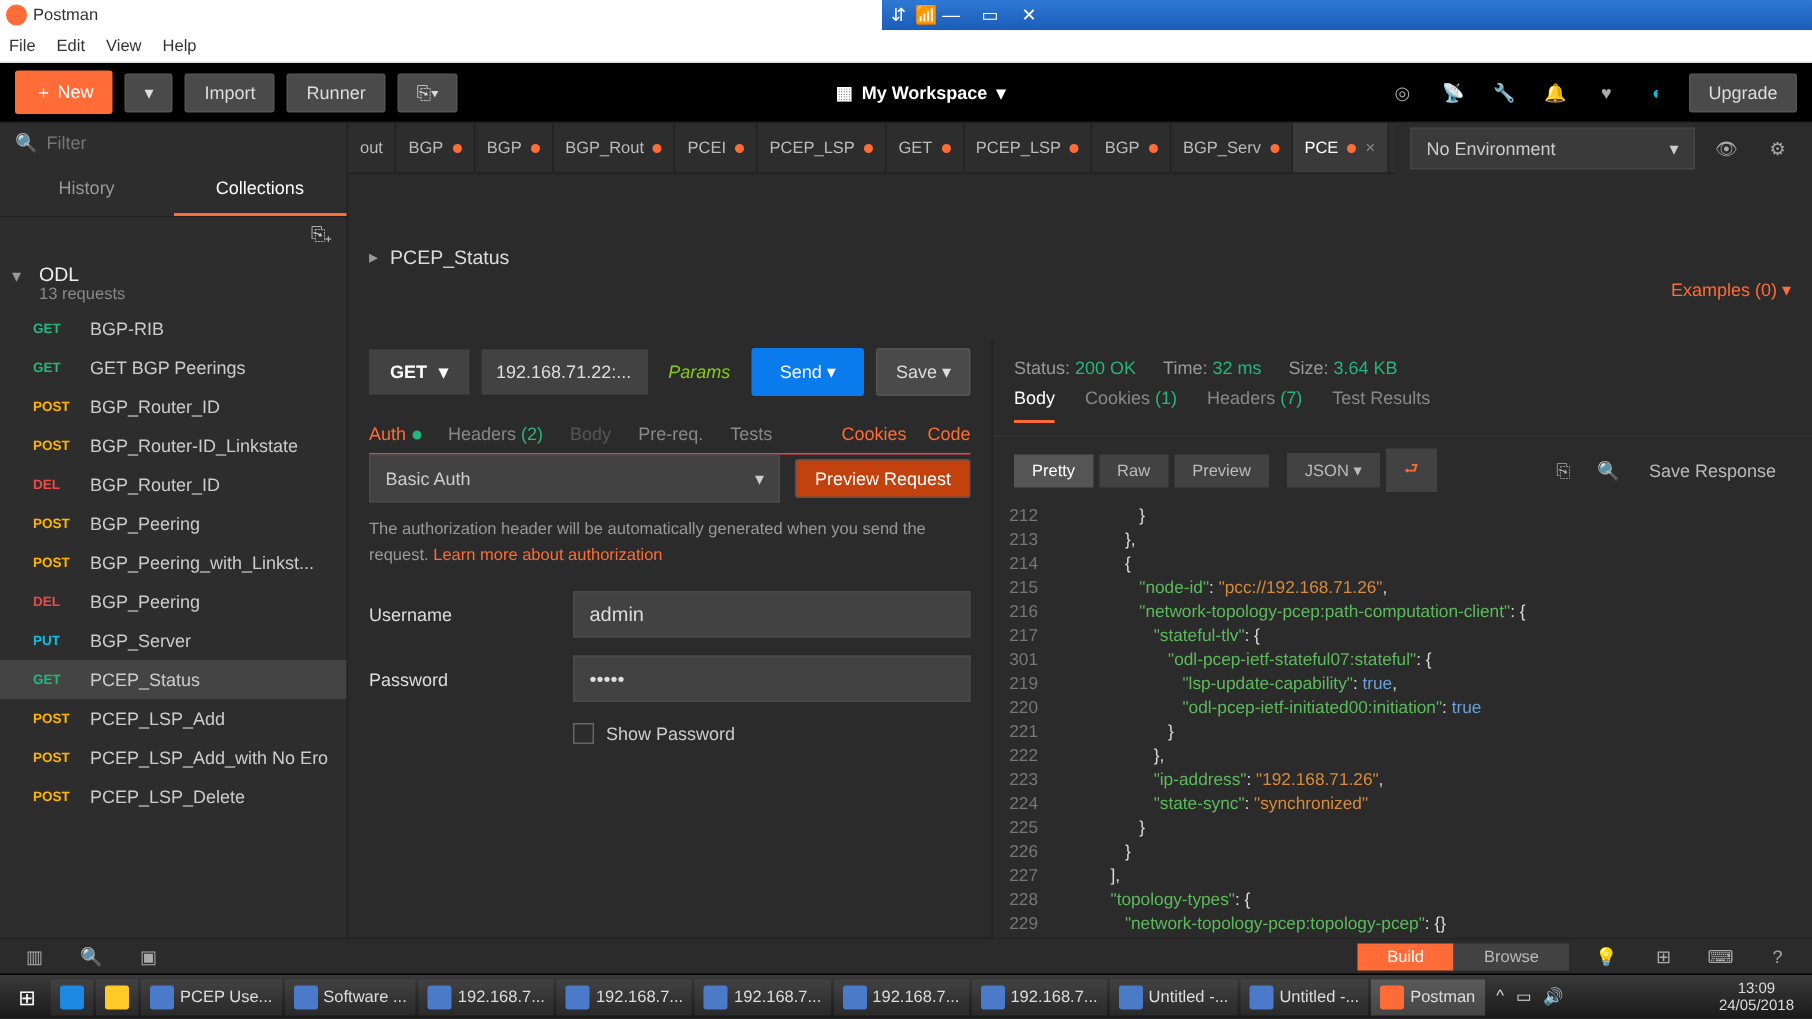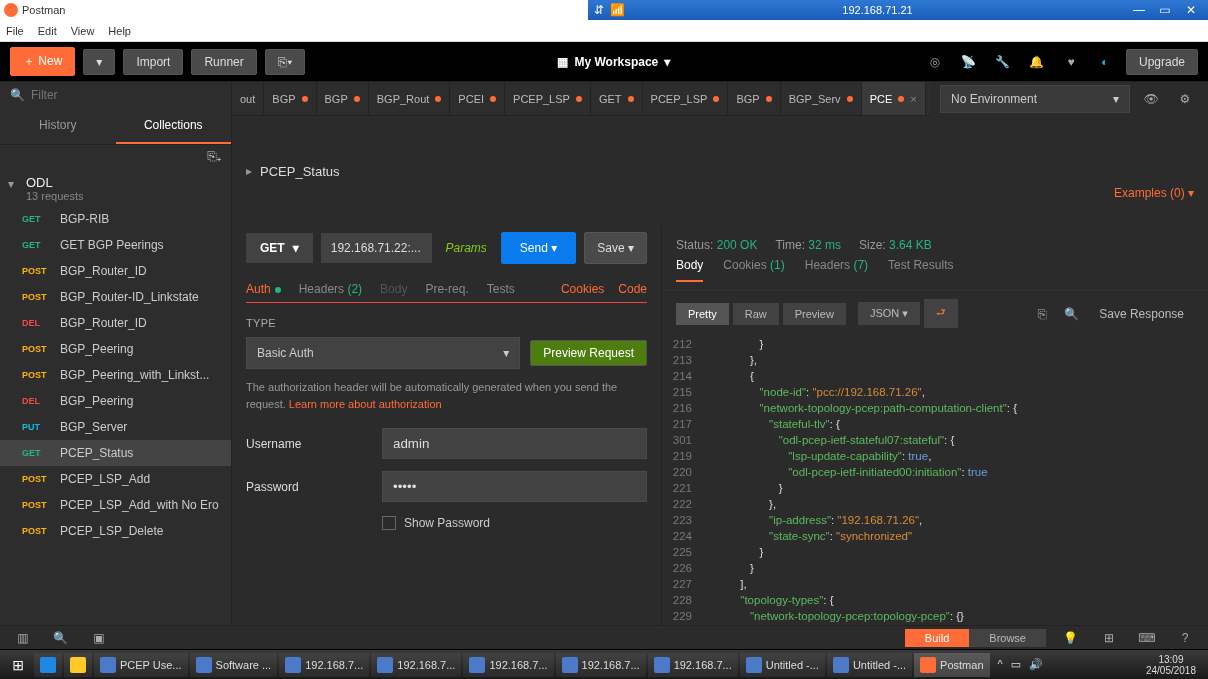--- a/index.html
+++ b/index.html
@@ -10,21 +10,21 @@
 .titlebar-blue { position:absolute; right:0; top:0; height:20px; width:620px; background:linear-gradient(#2e78d4,#1a5db8); display:flex; align-items:center; color:#fff; }
 .titlebar-ip { flex:1; text-align:center; font-size:11px; }
 .tb-btns { display:flex; gap:8px; padding-right:8px; }
 .tb-btn { width:18px; text-align:center; cursor:pointer; }
 .menubar { height:22px; background:#fff; display:flex; align-items:center; padding:0 6px; gap:14px; border-bottom:1px solid #ddd; }
 .menubar span { color:#333; font-size:11px; cursor:pointer; }
 .toolbar { height:40px; background:#000000; display:flex; align-items:center; padding:0 10px; gap:8px; border-bottom:1px solid #222; }
 .btn { background:#4a4a4a; border:1px solid #555; color:#ddd; padding:5px 12px; font-size:12px; cursor:pointer; border-radius:2px; }
 .btn-orange { background:#ff6c37; border-color:#ff6c37; color:#fff; }
 .btn-blue { background:#097bed; border-color:#097bed; color:#fff; }
-.btn-orange-outline { background:#4d7c0f; color:#fff; }
+.btn-orange-outline { background:#c2410c; color:#fff; }
 .toolbar .spacer { flex:1; }
 .workspace-sel { display:flex; align-items:center; gap:6px; color:#fff; font-weight:600; }
 .icon-btn { width:26px; height:26px; display:flex; align-items:center; justify-content:center; color:#aaa; cursor:pointer; }
 .main { display:flex; height:calc(100% - 20px - 22px - 40px - 24px - 30px); }
 .sidebar { width:232px; background:#2d2d2d; border-right:1px solid #222; display:flex; flex-direction:column; }
 .filter-row { display:flex; align-items:center; padding:6px 10px; gap:6px; }
 .filter-input { flex:1; background:transparent; border:none; color:#aaa; font-size:12px; outline:none; }
 .side-tabs { display:flex; border-bottom:1px solid #222; }
 .side-tab { flex:1; text-align:center; padding:10px 0; color:#999; cursor:pointer; }
 .side-tab.active { color:#fff; border-bottom:2px solid #ff6c37; }
@@ -109,21 +109,20 @@
 </style>
 </head>
 <body>
 
 <div class="titlebar">
   <div class="titlebar-icon"></div>
   <span class="titlebar-text">Postman</span>
   <div class="titlebar-blue">
     <span style="padding:0 6px">⇵</span>
     <span>📶</span>
-    <span class="titlebar-ip">192.168.71.21</span>
     <div class="tb-btns">
       <span class="tb-btn">—</span>
       <span class="tb-btn">▭</span>
       <span class="tb-btn">✕</span>
     </div>
   </div>
 </div>
 
 <div class="menubar">
   <span>File</span>
@@ -324,21 +323,20 @@
           <span class="req-tab"><span>Headers</span> <span style="color:#26b47f">(2)</span></span>
           <span class="req-tab" style="color:#555">Body</span>
           <span class="req-tab">Pre-req.</span>
           <span class="req-tab">Tests</span>
           <div class="rght">
             <span>Cookies</span>
             <span>Code</span>
           </div>
         </div>
 
-        <div class="sect-lbl">TYPE</div>
         <div class="auth-row">
           <div class="select">
             <span>Basic Auth</span>
             <span>▾</span>
           </div>
           <button class="btn btn-orange-outline">Preview Request</button>
         </div>
         <div class="helptext">
           <span>The authorization header will be automatically generated when you send the request. </span><a>Learn more about authorization</a>
         </div>

